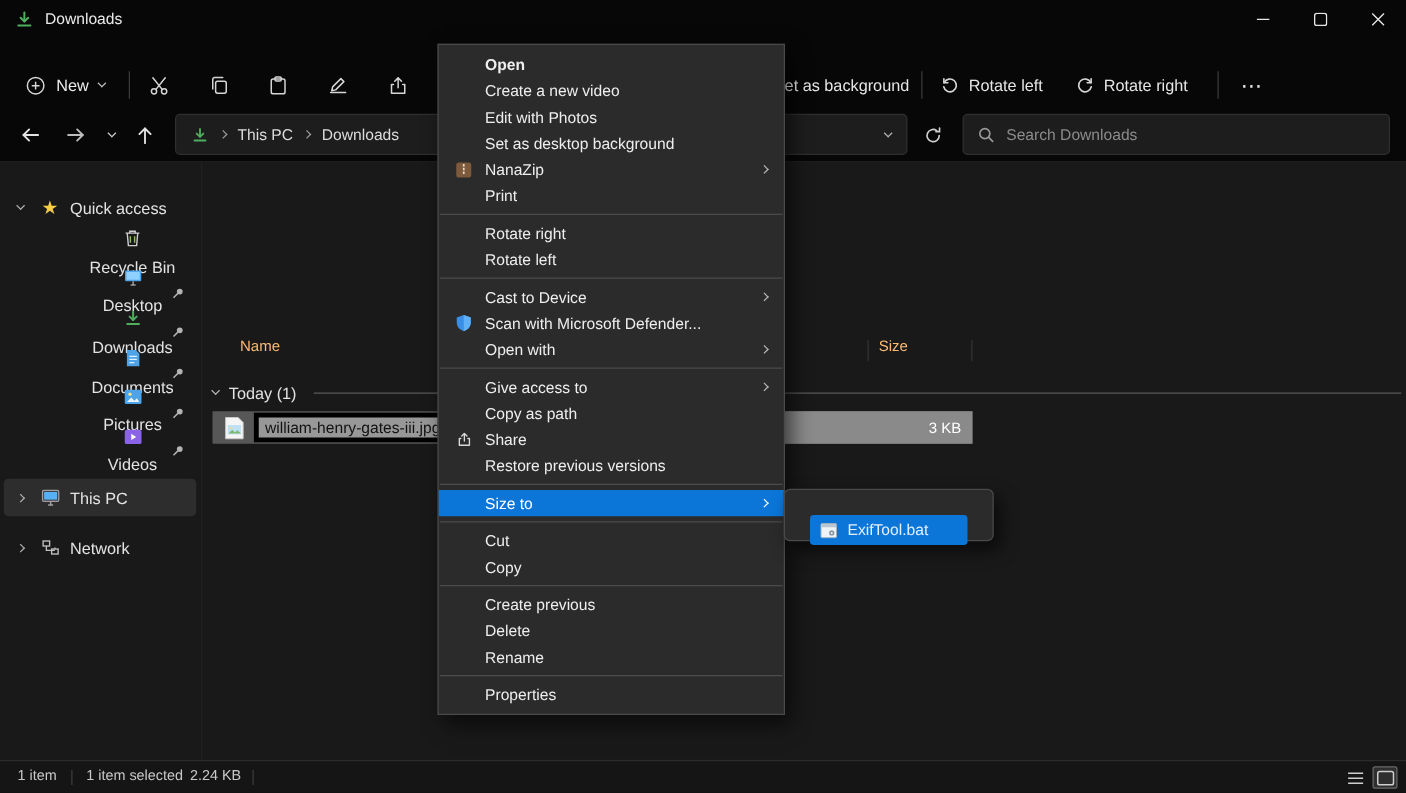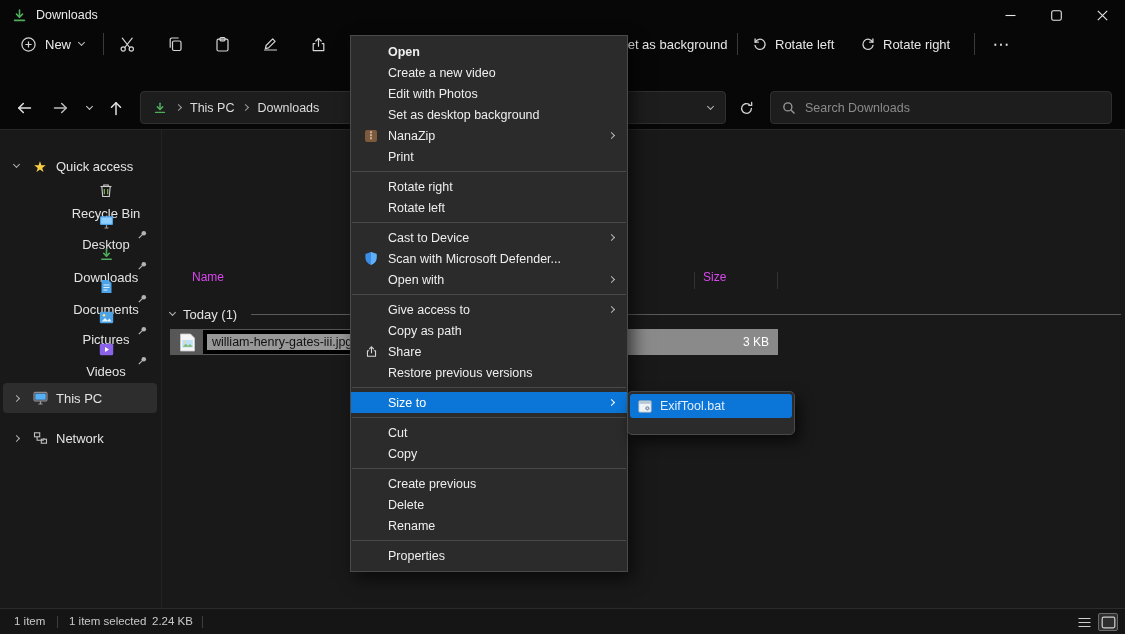--- a/index.html
+++ b/index.html
@@ -8,21 +8,21 @@
   .window{position:relative;width:1125px;height:634px;background:#191919;overflow:hidden;color:#e8e8e8;}
 
   
   .chrome{position:absolute;left:0;top:0;width:100%;height:130px;background:#070707;border-bottom:1px solid #262626;}
   .titlebar{position:absolute;left:0;top:0;width:100%;height:30px;display:flex;align-items:center;}
   .app-icon{margin-left:12px;display:flex;}
   .title-text{margin-left:9px;font-size:12.5px;color:#eaeaea;}
   .win-controls{position:absolute;right:0;top:0;height:30px;display:flex;}
   .win-btn{width:46px;height:30px;display:flex;align-items:center;justify-content:center;}
 
-  .toolbar{position:absolute;left:0;top:16px;width:100%;height:56px;text-decoration:underline;}
+  .toolbar{position:absolute;left:0;top:40px;width:100%;height:56px;text-decoration:underline;}
   .tb-new{position:absolute;left:10px;top:11px;height:34px;display:flex;align-items:center;gap:8px;padding:0 10px;border-radius:4px;font-size:13px;color:#ececec;}
   .tb-btn{position:absolute;top:12px;width:32px;height:32px;display:flex;align-items:center;justify-content:center;border-radius:4px;}
   .tb-sep{position:absolute;top:17px;width:1px;height:22px;background:#3a3a3a;}
   .tb-text-btn{position:absolute;top:12px;height:32px;display:flex;align-items:center;gap:7px;font-size:13px;color:#e6e6e6;}
   .tb-more{position:absolute;left:986px;top:12px;width:30px;height:32px;display:flex;align-items:center;justify-content:center;font-size:17px;color:#e0e0e0;}
 
   .navbar{position:absolute;left:0;top:86px;width:100%;height:44px;}
   .nav-btn{position:absolute;top:6px;width:32px;height:32px;display:flex;align-items:center;justify-content:center;border-radius:4px;}
   .addressbar{position:absolute;left:140px;top:5px;width:586px;height:33px;background:#1d1d1d;border:1px solid #2f2f2f;border-radius:4px;display:flex;align-items:center;padding:0 12px;gap:9px;font-size:12.5px;color:#dcdcdc;}
   .addr-spacer{flex:1;}
@@ -42,21 +42,21 @@
   .sb-row{position:absolute;left:0;width:160px;height:30px;display:flex;align-items:center;gap:8px;font-size:13px;color:#e3e3e3;padding-left:8px;}
   .sb-row.child{padding-left:52px;flex-direction:column;}
   .sb-row.sel{left:3px;width:154px;background:#2d2d2d;border-radius:4px;padding-left:5px;}
   .sb-caret{width:16px;display:flex;justify-content:center;color:#b0b0b0;}
   .sb-icon{display:flex;width:16px;justify-content:center;}
   .sb-pin{margin-left:auto;margin-right:12px;display:flex;}
   .star{color:#f8cd46;font-size:15px;line-height:1;}
 
   
   .content{position:absolute;left:162px;top:130px;right:0;bottom:26px;background:#191919;}
-  .col-head{position:absolute;top:140px;font-size:12px;color:#d946ef;}
+  .col-head{position:absolute;top:140px;font-size:12px;color:#fdba74;}
   .col-sep{position:absolute;top:142px;width:1px;height:17px;background:#333333;}
   .group-row{position:absolute;left:8px;right:4px;top:172px;height:24px;display:flex;align-items:center;gap:8px;font-size:13px;color:#e2e2e2;}
   .group-caret{color:#b8b8b8;display:flex;}
   .group-line{flex:1;height:1px;background:#5a5a5a;margin-left:6px;}
   .file-row{position:absolute;left:8px;top:199px;width:608px;height:26px;background:#575757;display:flex;align-items:center;}
   .file-icon{margin-left:9px;display:flex;}
   .file-name{margin-left:7px;background:#989898;border:4px solid #000000;color:#121212;font-size:12.5px;padding:1px 5px;white-space:nowrap;}
   .file-size-cell{position:absolute;right:0;top:0;bottom:0;width:150px;background:#8a8a8a;color:#ffffff;font-size:12px;display:flex;align-items:center;justify-content:flex-end;padding-right:9px;}
 
   
@@ -70,21 +70,21 @@
   .menu{position:absolute;left:350px;top:35px;width:278px;background:#2b2b2b;border:1px solid #4a4a4a;box-shadow:5px 7px 16px rgba(0,0,0,.6);padding:5px 0;z-index:40;}
   .mi{position:relative;height:21px;display:flex;align-items:center;padding:0 8px 0 37px;font-size:12.5px;color:#eeeeee;white-space:nowrap;}
   .mi.b .mi-label{font-weight:bold;}
   .mi-icon{position:absolute;left:12px;width:16px;height:16px;display:flex;align-items:center;justify-content:center;}
   .mi-arrow{position:absolute;right:13px;color:#b9b9b9;display:flex;}
   .mi.hl{background:#0b76d8;color:#ffffff;}
   .mi.hl .mi-arrow{color:#ffffff;}
   .msep{height:1px;background:#4b4b4b;margin:4px 1px;}
 
   
-  .submenu{position:absolute;left:627px;top:391px;width:168px;height:44px;background:#2b2b2b;border:1px solid #4a4a4a;border-radius:5px;box-shadow:5px 7px 14px rgba(0,0,0,.6);padding:2px;z-index:50;}
+  .submenu{position:absolute;left:627px;top:391px;width:168px;height:32px;background:#2b2b2b;border:1px solid #4a4a4a;border-radius:5px;box-shadow:5px 7px 14px rgba(0,0,0,.6);padding:20px;z-index:50;}
   .smi{height:24px;background:#0b76d8;border-radius:3px;display:flex;align-items:center;gap:8px;padding:0 8px;font-size:12.5px;color:#e2efff;}
 </style>
 </head>
 <body>
 
 <div class="window">
 
   <div class="chrome">
 
     <div class="titlebar">

